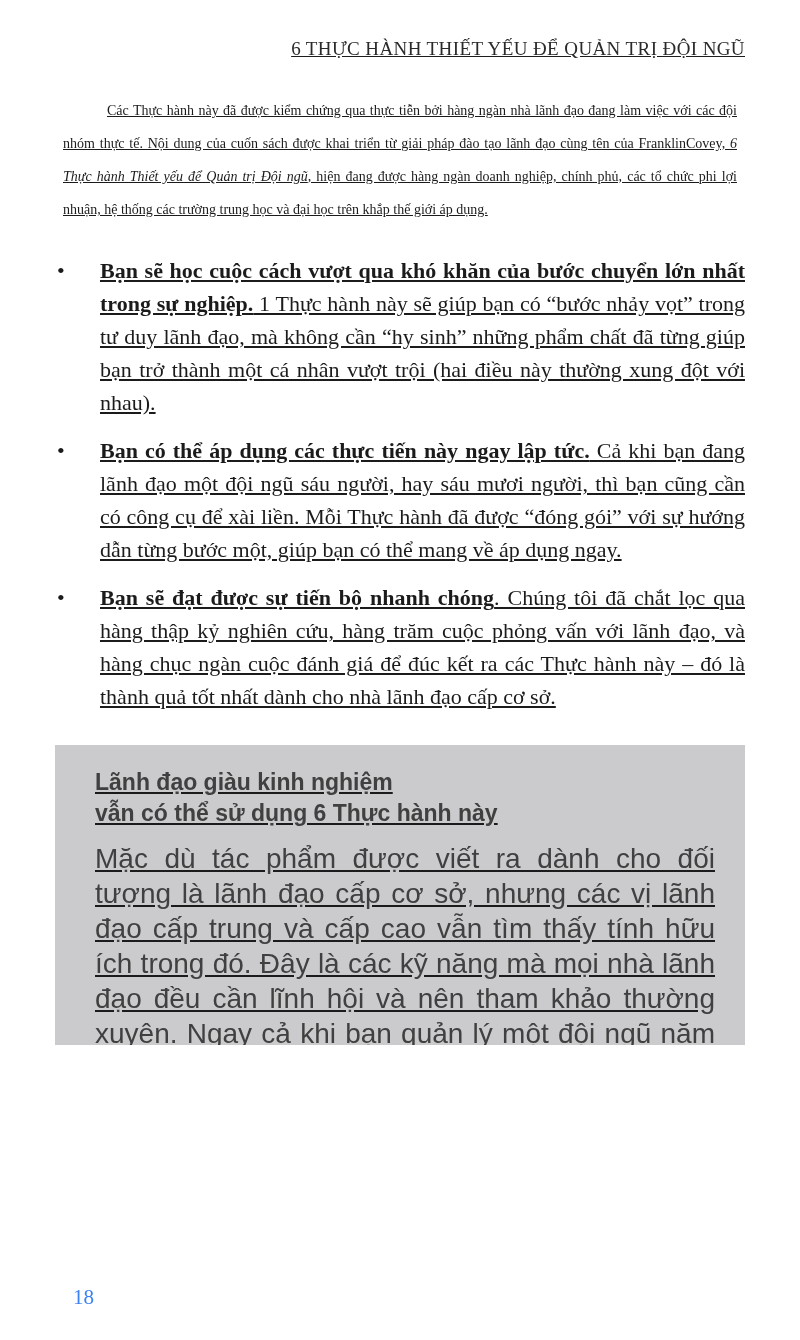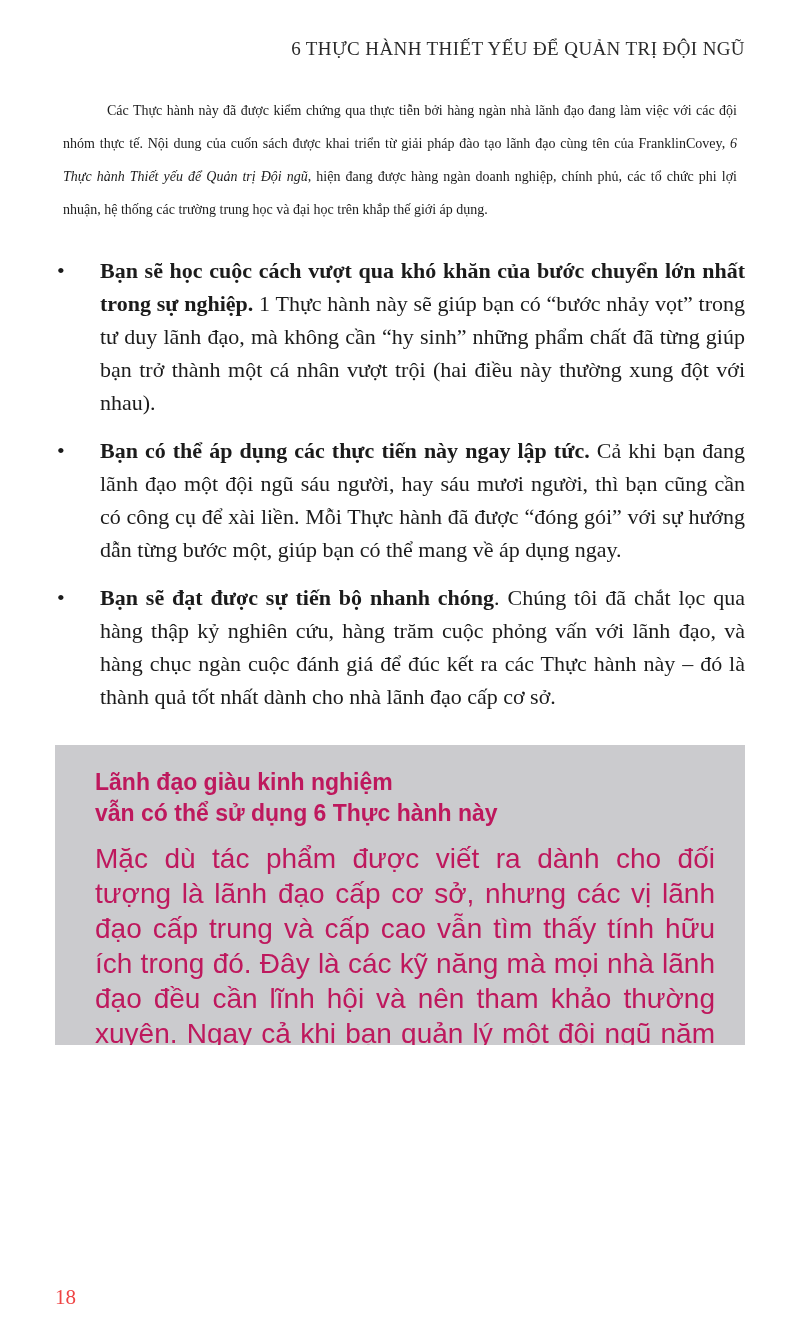--- a/index.html
+++ b/index.html
@@ -9,20 +9,21 @@
     background: #ffffff;
     color: #1b1b1b;
     font-family: "Liberation Serif", serif;
     position: relative;
     overflow: hidden;
   }
   .page {
     padding: 38px 55px 0 55px;
     box-sizing: border-box;
     width: 800px;
+    text-decoration: underline;
   }
   .running-header {
     text-align: right;
     font-size: 19px;
     letter-spacing: 0.4px;
     color: #2a2a2a;
     white-space: nowrap;
   }
   .para {
     font-size: 14px;
@@ -60,42 +61,42 @@
     font-size: 22px;
   }
   ul.reasons b { font-weight: bold; }
   .callout {
     margin-top: 32px;
     background: #cbcbce;
     padding: 22px 30px 14px 40px;
     box-sizing: border-box;
     width: 690px;
     font-family: "Liberation Sans", sans-serif;
-    color: #be185d;
+    color: #404040;
     overflow: hidden;
     max-height: 300px;
   }
   .callout-heading {
     font-weight: bold;
     font-size: 23px;
     line-height: 31px;
     margin: 0;
   }
   .callout-body {
     margin: 12px 0 0 0;
     font-size: 28px;
     line-height: 35px;
     text-align: justify;
   }
   .page-number {
     position: absolute;
-    left: 55px;
+    left: 73px;
     bottom: 30px;
     font-size: 21px;
-    color: #ef4444;
+    color: #3b82f6;
   }
 </style>
 </head>
 <body>
 
 <div class="page">
 
   <div class="running-header">6 THỰC HÀNH THIẾT YẾU ĐỂ QUẢN TRỊ ĐỘI NGŨ</div>
 
   <p class="para intro"><span>Các Thực hành này đã được kiểm chứng qua thực tiễn bởi hàng ngàn nhà lãnh đạo đang làm việc với các đội nhóm thực tế. Nội dung của cuốn sách được khai triển từ giải pháp đào tạo lãnh đạo cùng tên của FranklinCovey, </span><em class="book-title">6 Thực hành Thiết yếu để Quản trị Đội ngũ</em><span>, hiện đang được hàng ngàn doanh nghiệp, chính phủ, các tổ chức phi lợi nhuận, hệ thống các trường trung học và đại học trên khắp thế giới áp dụng.</span></p>

